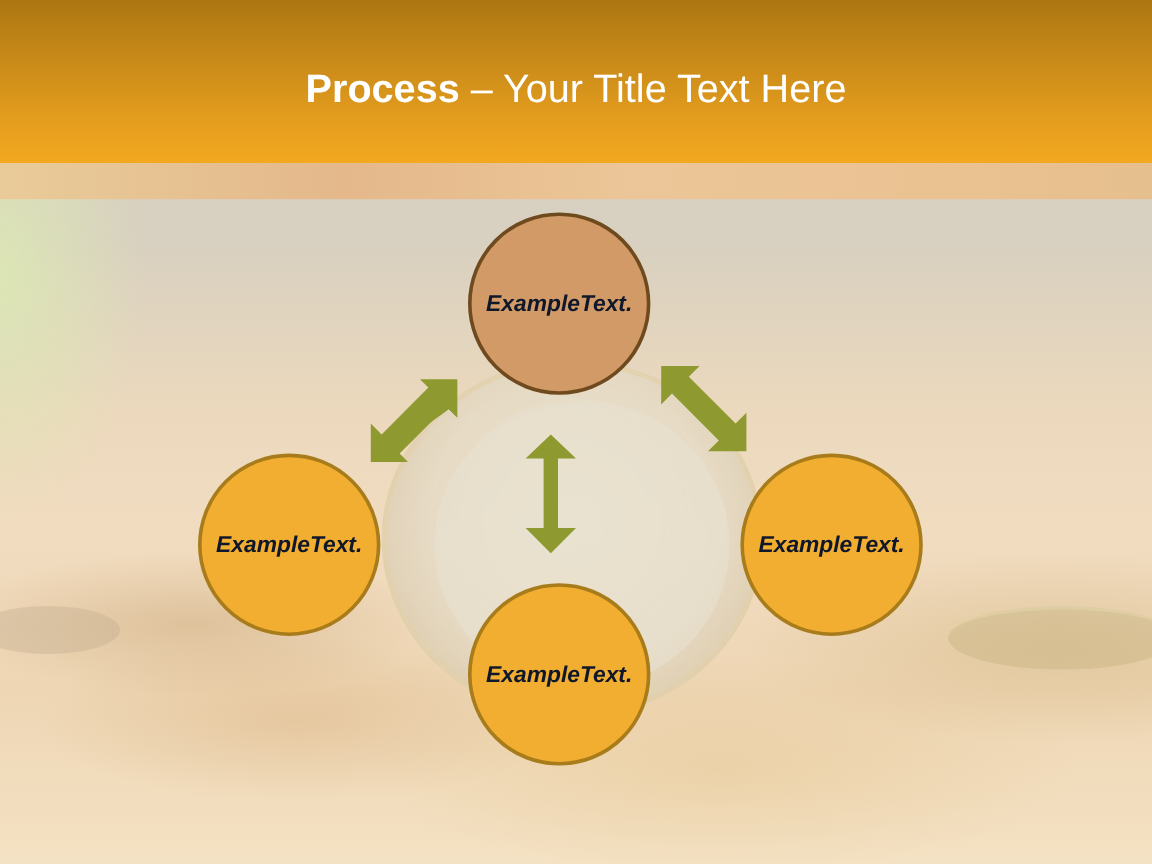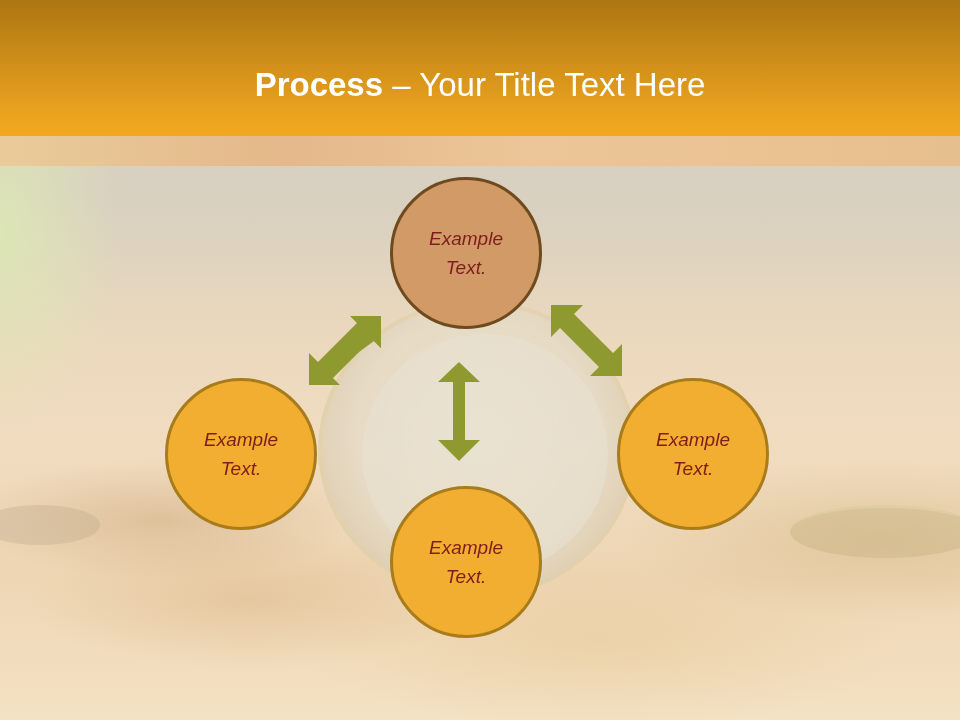--- a/index.html
+++ b/index.html
@@ -11,34 +11,34 @@
       radial-gradient(ellipse 260px 80px at 880px 540px, rgba(200,170,110,0.35), rgba(200,170,110,0) 100%),
       radial-gradient(ellipse 300px 90px at 600px 640px, rgba(230,200,150,0.5), rgba(230,200,150,0) 100%),
       radial-gradient(ellipse 220px 70px at 250px 600px, rgba(215,175,125,0.4), rgba(215,175,125,0) 100%),
       linear-gradient(180deg, #d6d2c2 0%, #d8d0c0 28%, #ecd9bd 48%, #f1dcc0 62%, #eed6b4 80%, #f4e2c4 100%);
   }
   .header { position: absolute; left: 0; top: 0; width: 960px; height: 136px;
     background: linear-gradient(180deg, #ad7612 0%, #c78918 35%, #e59e1e 75%, #f3a820 100%); }
   .band { position: absolute; left: 0; top: 136px; width: 960px; height: 30px;
     background: linear-gradient(90deg, #e9cb99 0%, #e4b88a 30%, #ecc698 55%, #eac191 85%, #e6bf8e 100%); }
   .title { position: absolute; left: 0; top: 52px; width: 960px; text-align: center; color: #ffffff;
-    font-family: "Liberation Sans", sans-serif; font-size: 33px; line-height: 44px; margin-top: 11px; }
+    font-family: "Liberation Sans", sans-serif; font-size: 33px; line-height: 44px; }
   .title .bold { font-weight: bold; }
   .coin { position: absolute; left: 318px; top: 300px; width: 310px; height: 290px; border-radius: 50%;
     background: radial-gradient(ellipse at 50% 45%, rgba(236,228,210,0.85) 0%, rgba(228,218,198,0.8) 55%, rgba(214,200,170,0.7) 80%, rgba(210,190,150,0.0) 100%);
     border: 4px solid rgba(226,208,170,0.7); }
   .coin-inner { position: absolute; left: 362px; top: 334px; width: 246px; height: 240px; border-radius: 50%;
     background: rgba(232,225,210,0.55); }
   .coin-right { position: absolute; left: 790px; top: 505px; width: 190px; height: 50px; border-radius: 50%;
     background: rgba(200,180,130,0.45); border-top: 3px solid rgba(225,210,170,0.7); }
   .coin-left { position: absolute; left: -20px; top: 505px; width: 120px; height: 40px; border-radius: 50%;
     background: rgba(190,170,140,0.35); }
   .circle { position: absolute; width: 152px; height: 152px; border-radius: 50%; box-sizing: border-box;
-    display: flex; flex-direction: column; align-items: center; justify-content: center;
-    color: #7f1d1d; font-family: "Liberation Sans", sans-serif; font-weight: normal; font-style: italic;
+    display: flex; align-items: center; justify-content: center;
+    color: #0f172a; font-family: "Liberation Sans", sans-serif; font-weight: bold; font-style: italic;
     font-size: 19px; line-height: 29px; text-align: center; }
   .circle.top { left: 390px; top: 177px; background: #d19a66; border: 3px solid #6f4a1f; }
   .circle.orange { background: #f2ae30; border: 3px solid #a87b1b; }
   .circle.left { left: 165px; top: 378px; }
   .circle.right { left: 617px; top: 378px; }
   .circle.bottom { left: 390px; top: 486px; }
   .arrows { position: absolute; left: 0; top: 0; width: 960px; height: 720px; }
 </style>
 </head>
 <body>

